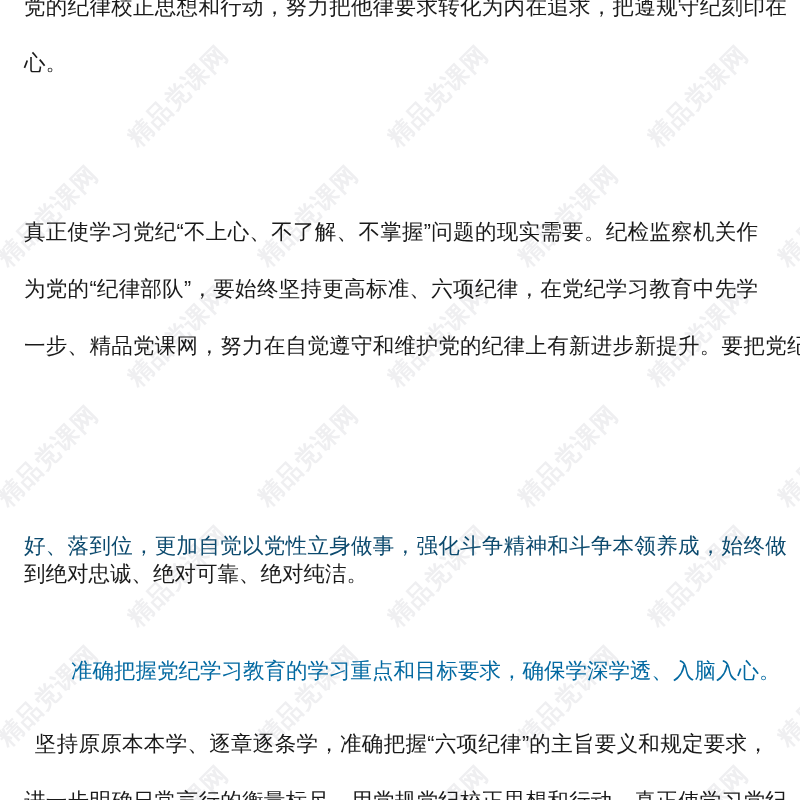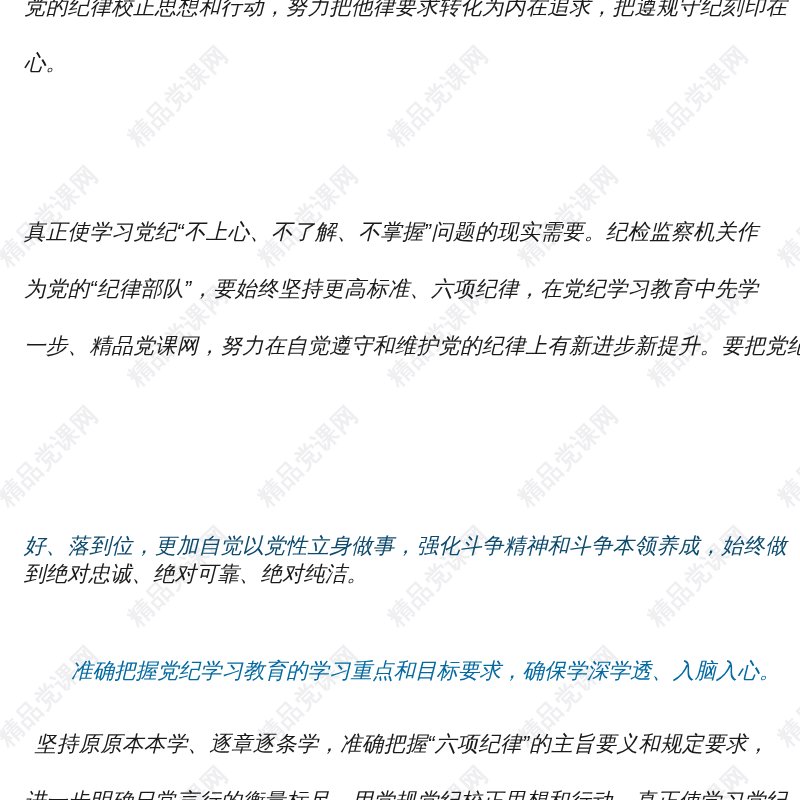--- a/index.html
+++ b/index.html
@@ -47,21 +47,20 @@
   }
 
   
   #text-layer {
     position: absolute;
     top: 0;
     left: 0;
     width: 800px;
     height: 652px;
     z-index: 2;
-    font-style: italic;
   }
 
   .doc-line {
     position: absolute;
     left: 24px;
     width: 756px;
     height: 30px;
     line-height: 30px;
     font-size: 21.5px;
     color: #1a1a1a;

